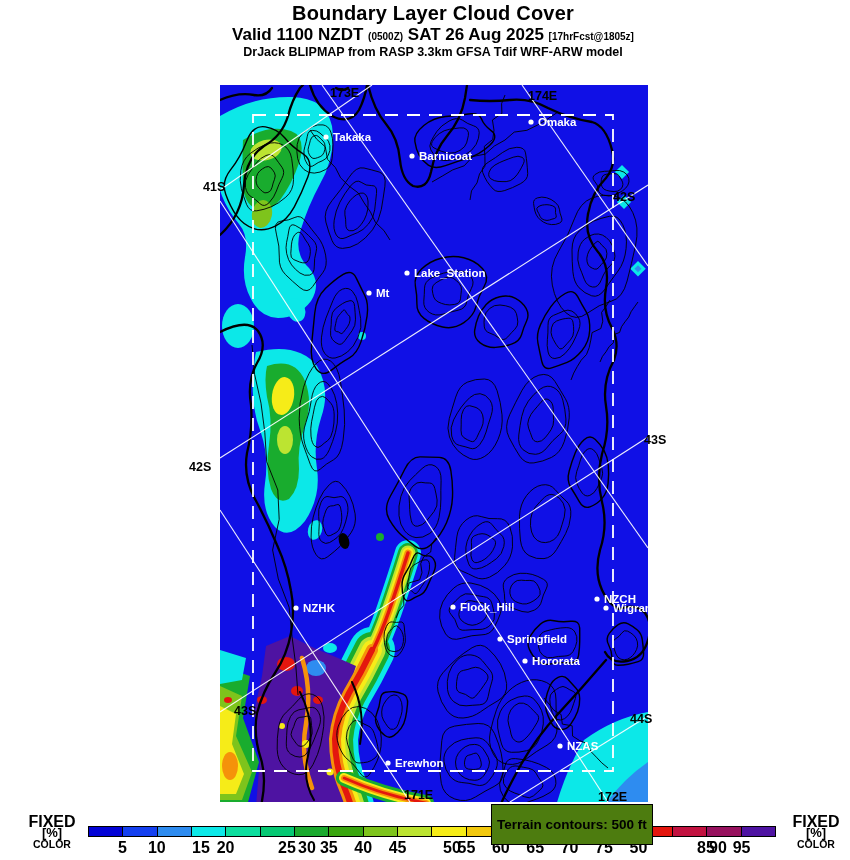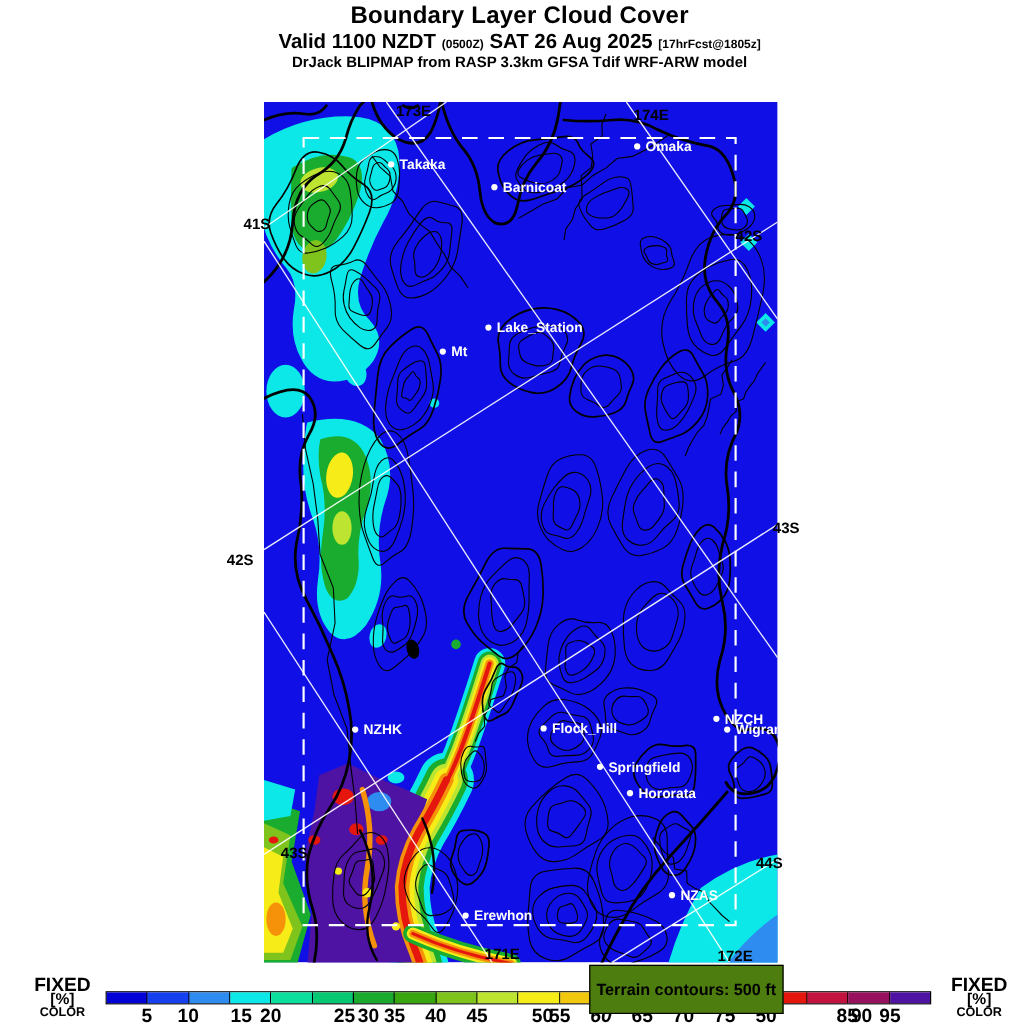--- a/index.html
+++ b/index.html
@@ -344,21 +344,21 @@
     <span class="cb-tick" style="left: 156.8px;">10</span>
     <span class="cb-tick" style="left: 201px;">15</span>
     <span class="cb-tick" style="left: 225.6px;">20</span>
     <span class="cb-tick" style="left: 260px; margin-left: 27px;">25</span>
     <span class="cb-tick" style="left: 307px;">30</span>
     <span class="cb-tick" style="left: 328.8px;">35</span>
     <span class="cb-tick" style="left: 363.2px;">40</span>
     <span class="cb-tick" style="left: 397.6px;">45</span>
     <span class="cb-tick" style="left: 452px;">50</span>
     <span class="cb-tick" style="left: 466.4px;">55</span>
-    <span class="cb-tick" style="left: 500.8px; font-style: italic;">60</span>
+    <span class="cb-tick" style="left: 500.8px;">60</span>
     <span class="cb-tick" style="left: 535.2px; text-align: center;">65</span>
     <span class="cb-tick" style="left: 569.6px;">70</span>
     <span class="cb-tick" style="left: 604px;">75</span>
     <span class="cb-tick" style="left: 638.4px;">50</span>
     <span class="cb-tick" style="left: 706px;">85</span>
     <span class="cb-tick" style="left: 718px; text-align: right;">90</span>
     <span class="cb-tick" style="left: 741.6px;">95</span>
   </div>
 
 <div id="fixed-left" class="fixed-legend">

